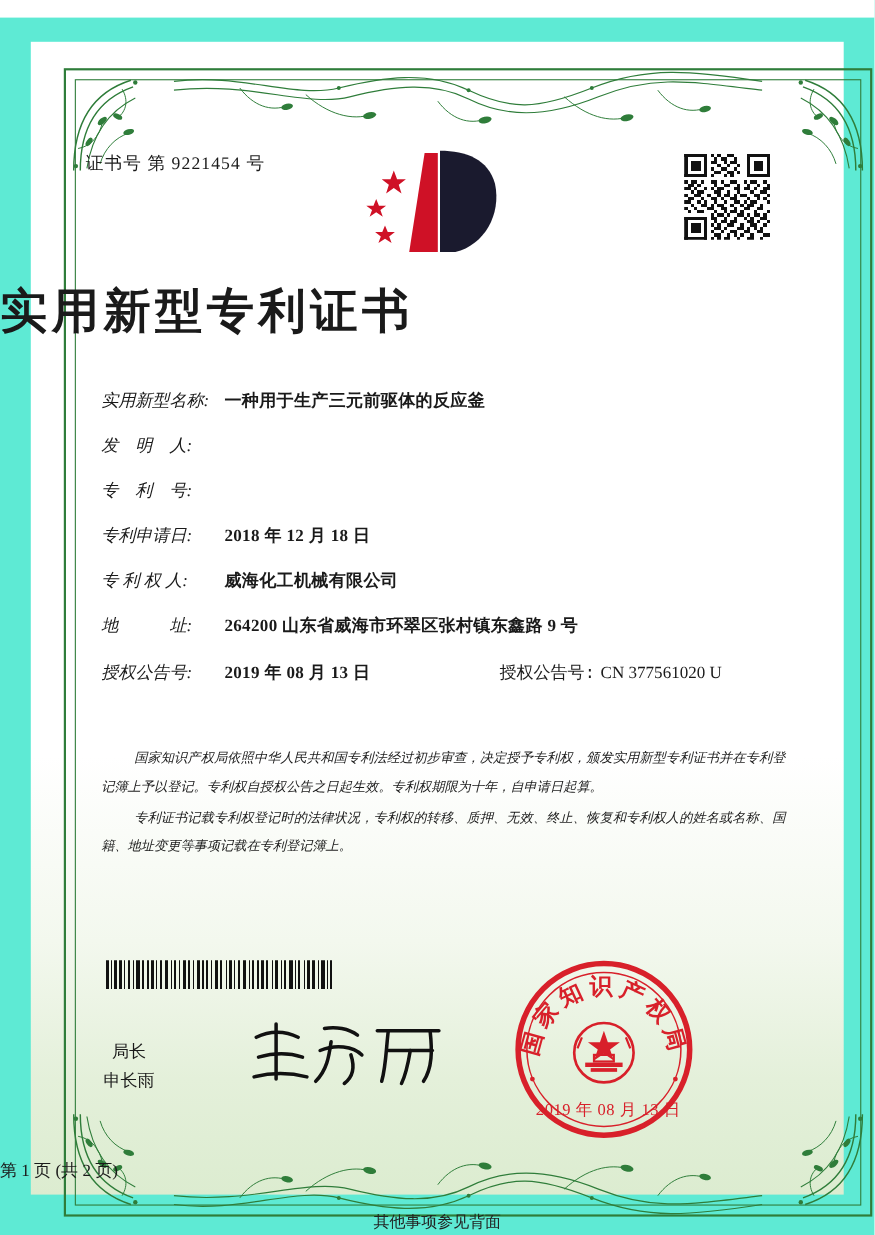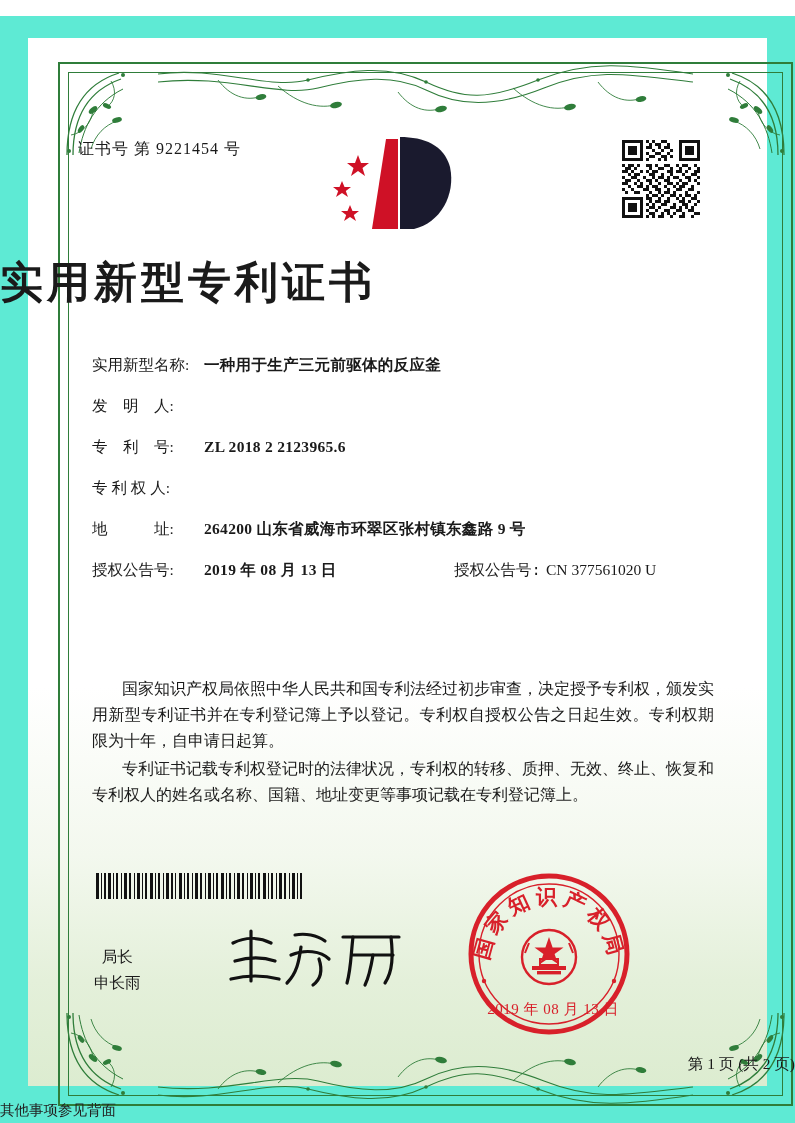--- a/index.html
+++ b/index.html
@@ -128,43 +128,45 @@
     display: flex;
     align-items: baseline;
     margin-bottom: 22.5px;
     line-height: 1.2;
   }
   .flabel {
     width: 112px;
     flex: 0 0 112px;
     white-space: nowrap;
     letter-spacing: 0px;
+    font-style: italic;
   }
   .fvalue {
     flex: 1 1 auto;
     letter-spacing: 0.3px;
     font-weight: bold;
   }
   .frow.two .fvalue { flex: 0 0 250px; }
   .frow.two .flabel2 {
     flex: 0 0 92px;
     white-space: nowrap;
     font-family: Liberation Mono, monospace;
   }
   .frow.two .fvalue2 { flex: 1 1 auto; }
 
   
   .paras {
     position: absolute;
     left: 92px;
     top: 660px;
     width: 622px;
-    font-size: 16px;
+    font-size: 12px;
     line-height: 26px;
     text-align: justify;
+    font-style: italic;
   }
   .paras p {
     margin: 0 0 2px 0;
     text-indent: 30px;
   }
 
   
   .barcode {
     position: absolute;
     left: 96px;
@@ -210,28 +212,29 @@
     letter-spacing: 0.5px;
     font-family: "Liberation Serif", serif;
   }
 
   
   .page-num {
     position: absolute;
     left: 0;
     top: 1038px;
     width: 795px;
-    text-align: right;
+    text-align: left;
     font-size: 15.5px;
   }
   .footnote {
     position: absolute;
     left: 0;
     top: 1085px;
     width: 795px;
+    text-align: center;
     font-size: 14.5px;
     color: #222;
   }
 </style>
 </head>
 <body>
 
 <div class="page">
   <div class="cert">
 
@@ -565,26 +568,30 @@
       <div class="flabel">实用新型名称:</div>
       <div class="fvalue">一种用于生产三元前驱体的反应釜</div>
     </div>
 
     <div class="frow">
       <div class="flabel">发　明　人:</div>
     </div>
 
     <div class="frow">
       <div class="flabel">专　利　号:</div>
-      <div class="fvalue">ZL 2018 2 2123965.6</div>
-    </div>
-
+    </div>
+
+    <div class="frow">
+      <div class="flabel">专利申请日:</div>
+      <div class="fvalue">2018 年 12 月 18 日</div>
+    </div>
 
     <div class="frow">
       <div class="flabel">专 利 权 人:</div>
+      <div class="fvalue">威海化工机械有限公司</div>
     </div>
 
     <div class="frow">
       <div class="flabel">地　　　址:</div>
       <div class="fvalue">264200 山东省威海市环翠区张村镇东鑫路 9 号</div>
     </div>
 
     <div class="frow two">
       <div class="flabel">授权公告号:</div>
       <div class="fvalue">2019 年 08 月 13 日</div>

